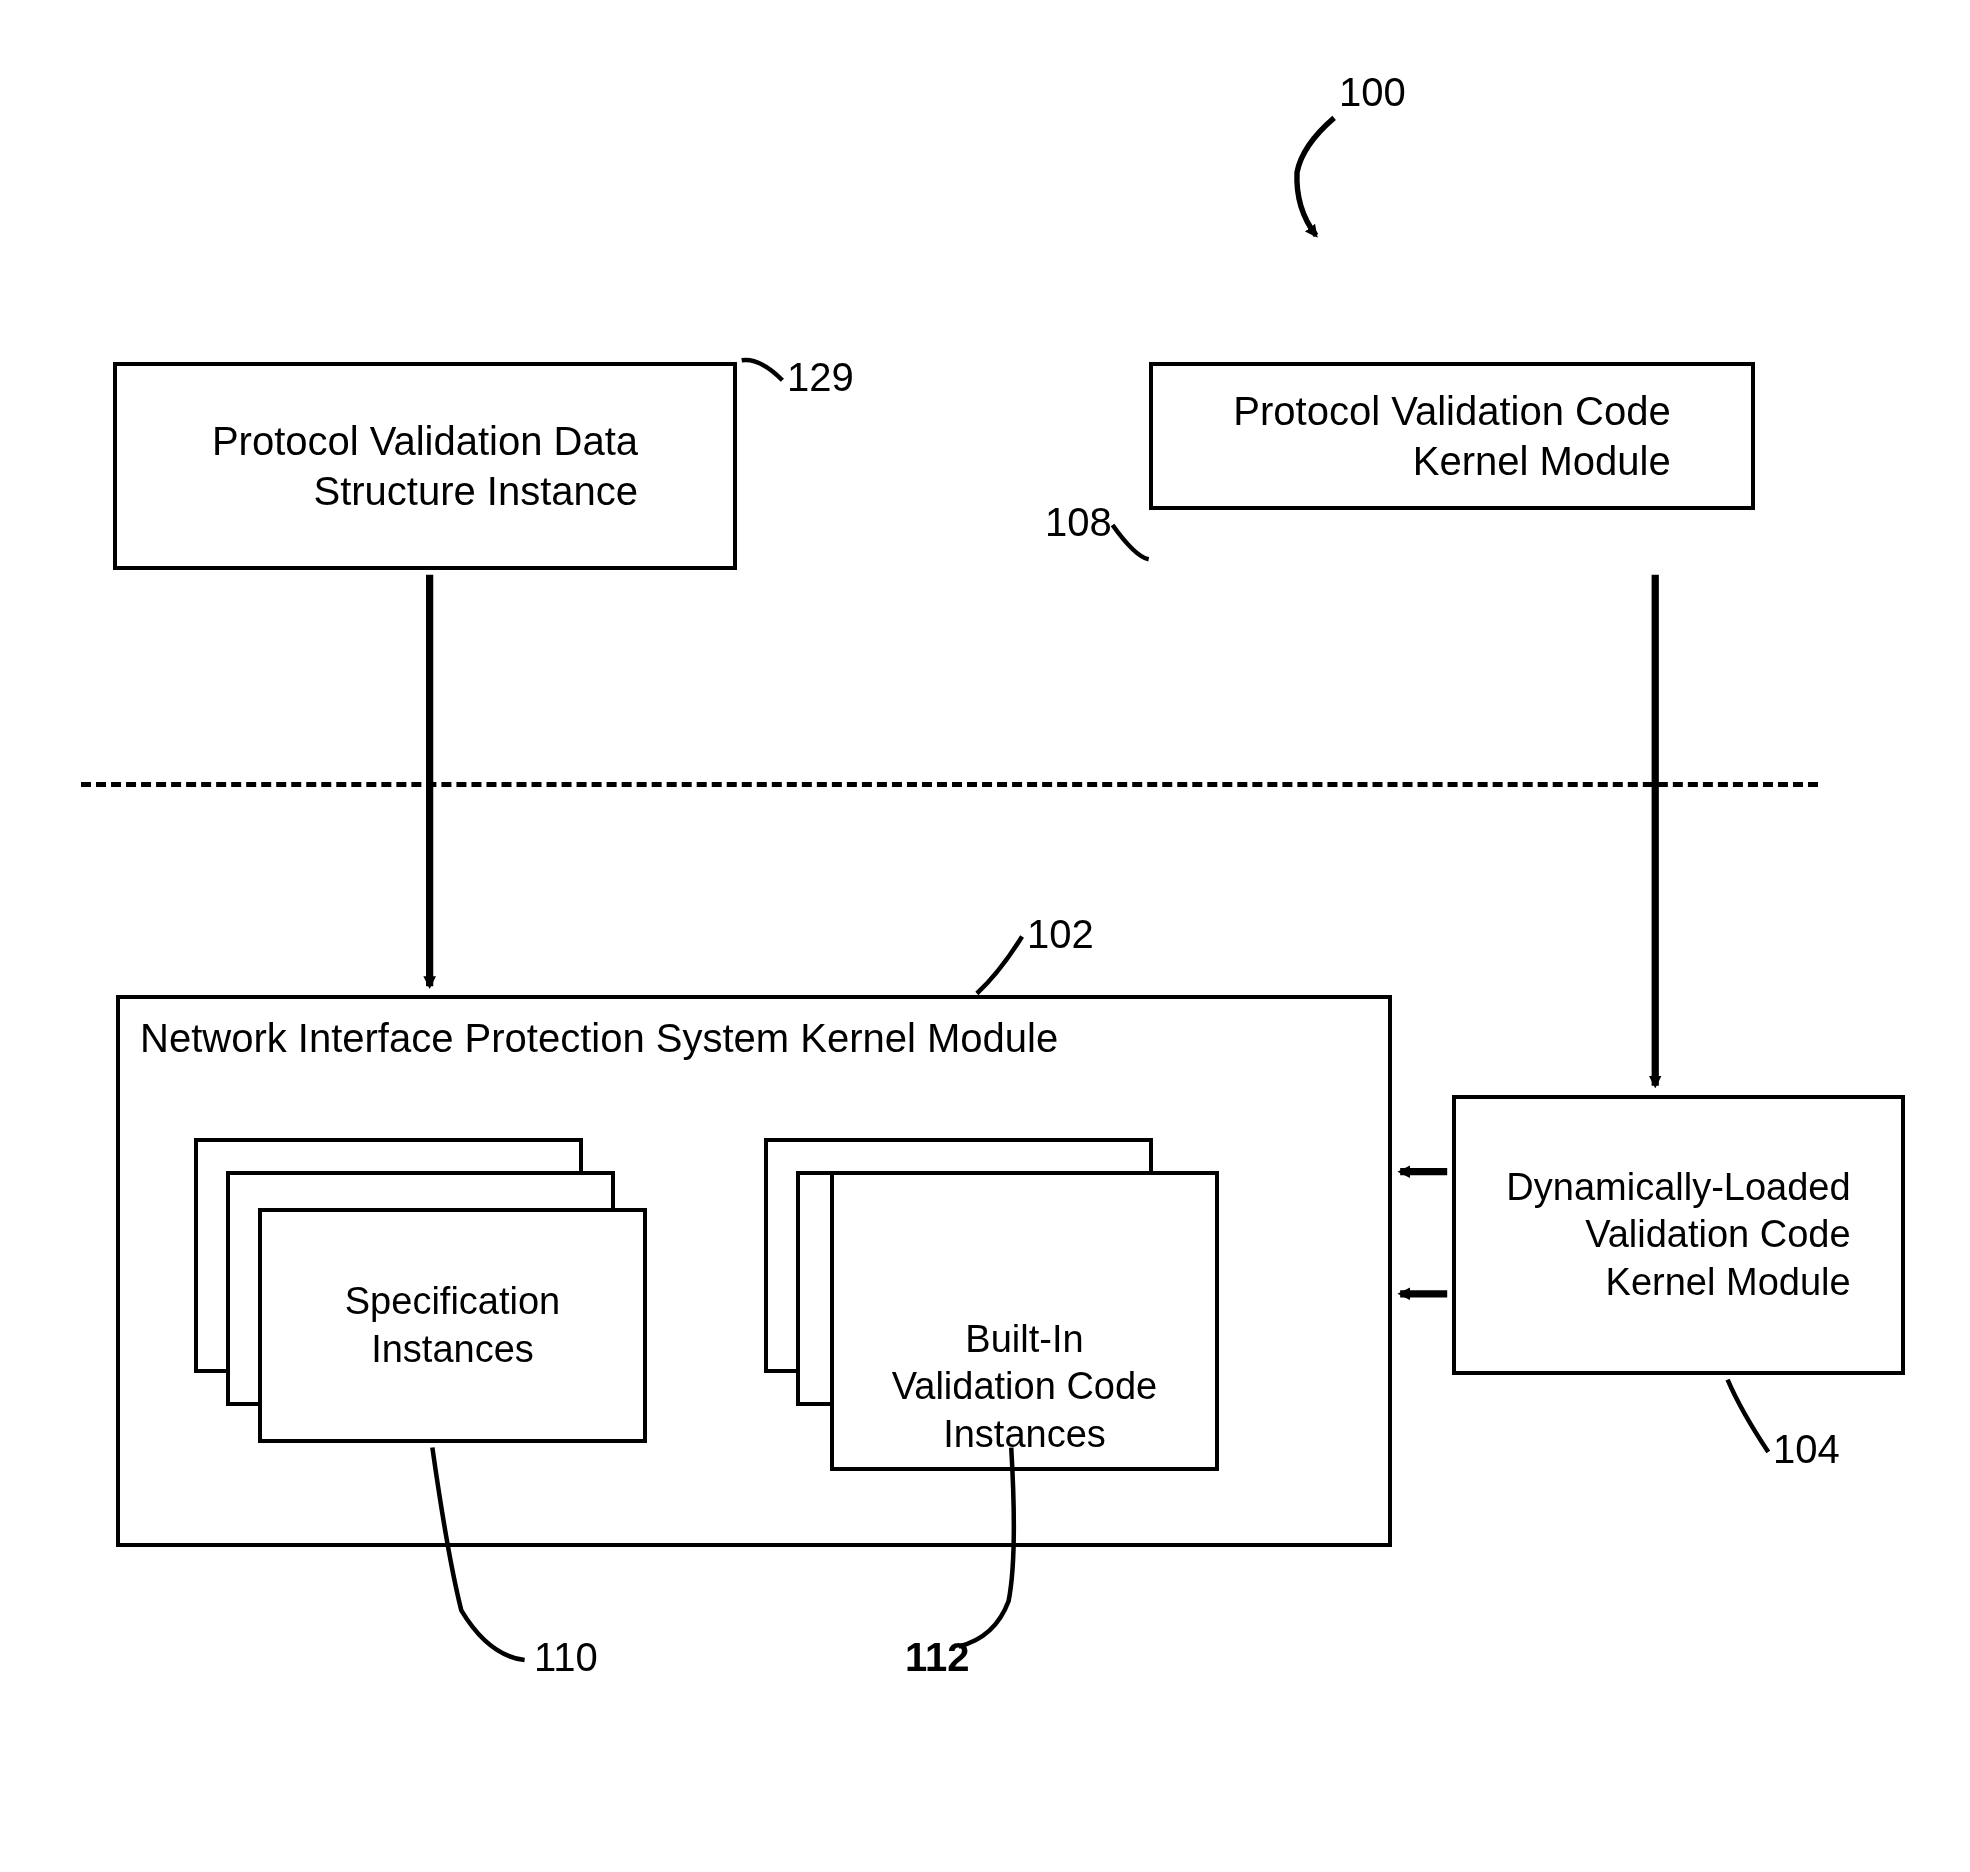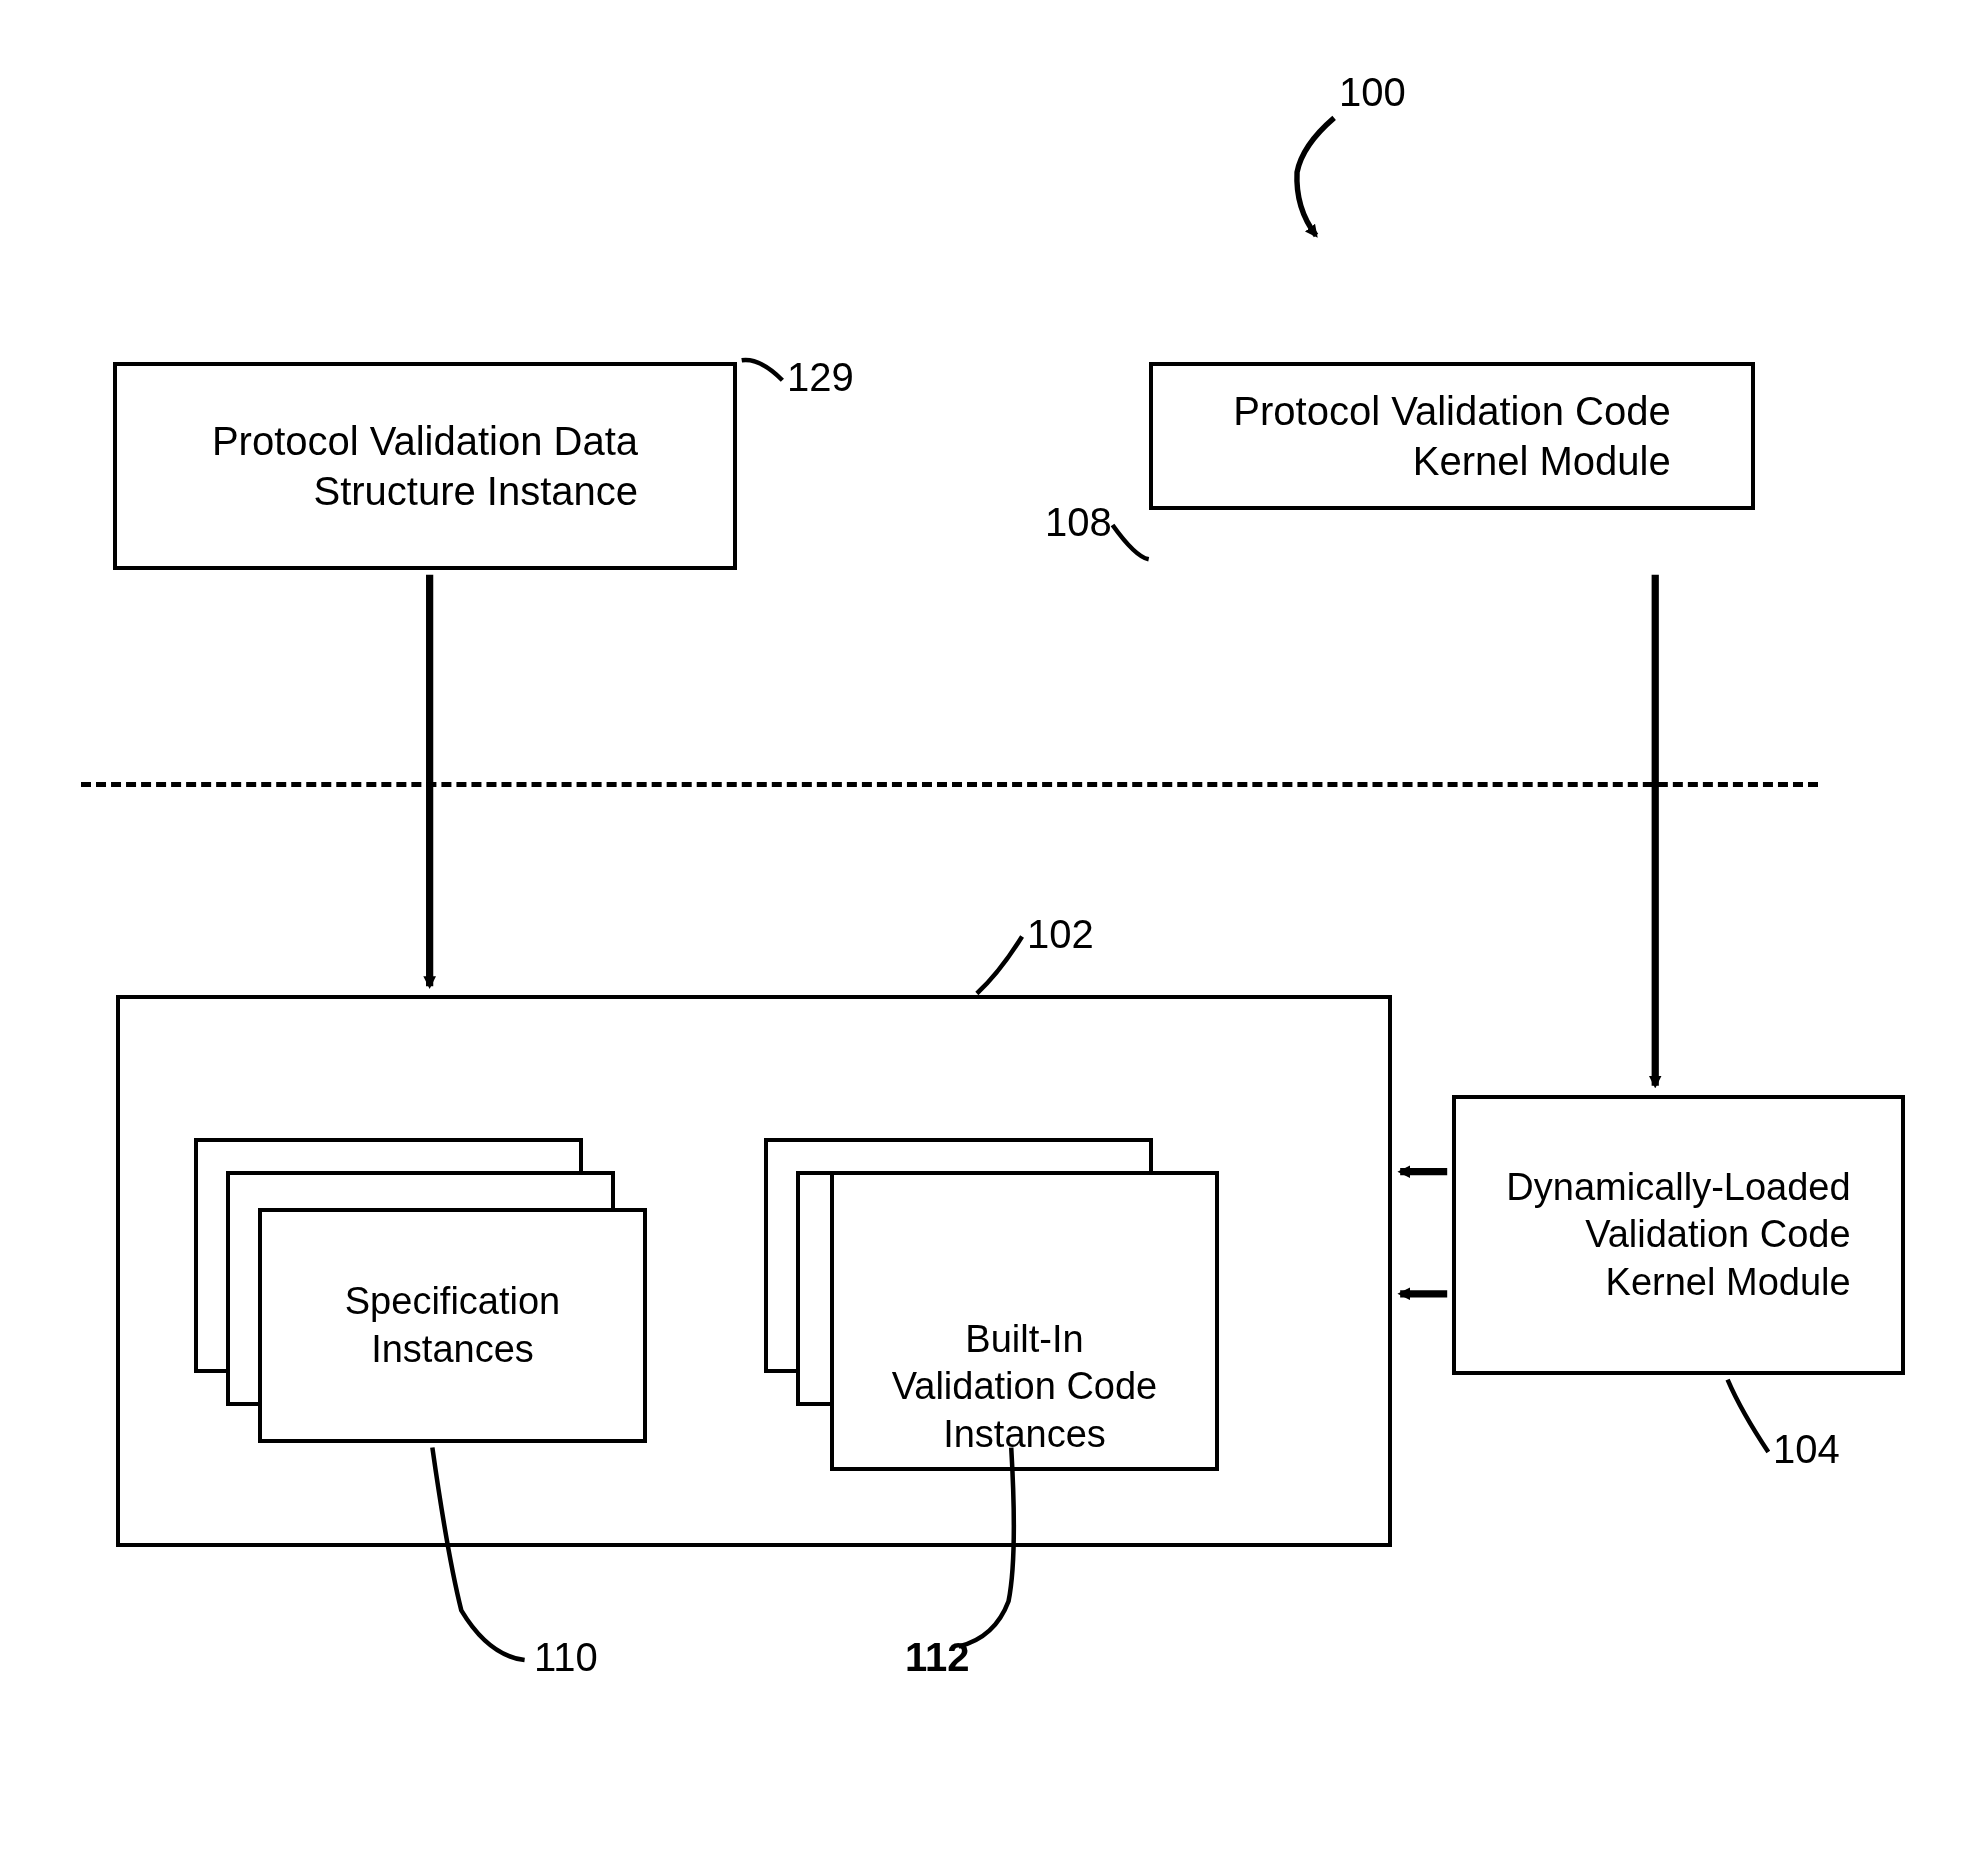--- a/index.html
+++ b/index.html
@@ -83,20 +83,21 @@
   <div class="box" style="left:1149px; top:362px; width:606px; height:148px;">
     <span style="white-space: pre-line;">Protocol Validation Code
 Kernel Module</span>
   </div>
   <div class="label" style="left:1045px; top:502px;">108</div>
 
   <div class="dashed-line" style="left:81px; top:782px; width:1737px;"></div>
 
   <div style="position:absolute; left:116px; top:995px; width:1276px; height:552px; border:4.5px solid #000; background:#fff;">
   </div>
+  <div class="box-title" style="left:140px; top:1013px; width:1230px; text-align:left;">Network Interface Protection System Kernel Module</div>
   <div class="label" style="left:1027px; top:914px;">102</div>
 
   <div class="stack-card" style="left:194px; top:1138px; width:389px; height:235px;"></div>
   <div class="stack-card" style="left:226px; top:1171px; width:389px; height:235px;"></div>
   <div class="stack-card stack-front" style="left:258px; top:1208px; width:389px; height:235px;">
     <span style="white-space: pre-line;">Specification
 Instances</span>
   </div>
 
   <div class="stack-card" style="left:764px; top:1138px; width:389px; height:235px;"></div>

